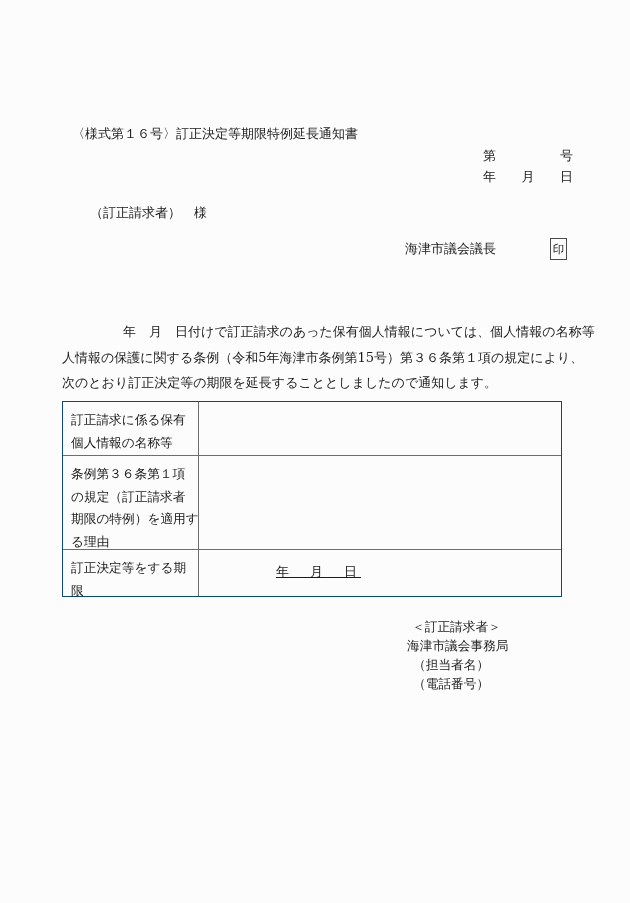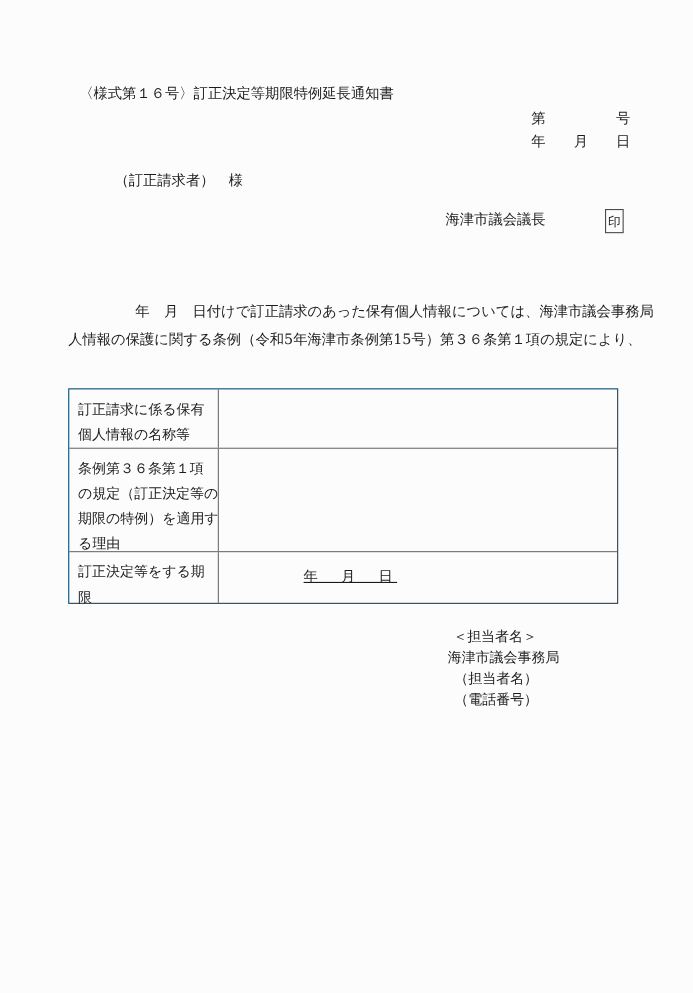--- a/index.html
+++ b/index.html
@@ -6,34 +6,34 @@
   body { background: #fcfcfc; }
   .page {
     position: relative;
     width: 630px;
     height: 903px;
     background: #fcfcfc;
     font-family: "DejaVu Serif", "Liberation Serif", serif;
     color: #1b1b1b;
     overflow: hidden;
   }
-  .abs { position: absolute; white-space: nowrap; }
+  .abs { position: absolute; white-space: nowrap; margin-top: 48px; }
   .fs13 { font-size: 13px; line-height: 15px; }
 
   .form-number { left: 72px; top: 78px; }
 
   .docno-line, .date-line {
     left: 483px; width: 90px;
     display: flex; justify-content: space-between;
     font-size: 13px;
   }
   .docno-line { top: 99px; }
   .date-line  { top: 120px; }
 
-  .addressee { left: 104px; top: 157px; }
+  .addressee { left: 90px; top: 157px; }
   .sender    { left: 405px; top: 193px; }
 
   .seal-box {
     left: 550px; top: 190px;
     width: 17px; height: 22px;
     border: 1px solid #4a4a4a;
     display: flex; align-items: center; justify-content: center;
     font-size: 11.5px;
     box-sizing: border-box;
   }
@@ -98,52 +98,53 @@
   <div class="abs fs13 addressee">（訂正請求者）　様</div>
 
   <div class="abs fs13 sender">海津市議会議長</div>
 
   <div class="abs seal-box">
     <span>印</span>
   </div>
 
 
   <div class="abs body-par">
-    <div class="line indent">年　月　日付けで訂正請求のあった保有個人情報については、海津市議会事務局</div>
+    <div class="line indent">年　月　日付けで訂正請求のあった保有個人情報については、個人情報の名称等</div>
     <div class="line">人情報の保護に関する条例（令和5年海津市条例第15号）第３６条第１項の規定により、</div>
+    <div class="line">次のとおり訂正決定等の期限を延長することとしましたので通知します。</div>
   </div>
 
   <div class="abs doc-table">
 
     <div class="t-row r1">
       <div class="t-label">
         <div>訂正請求に係る保有</div>
         <div>個人情報の名称等</div>
       </div>
       <div class="t-value"></div>
     </div>
 
     <div class="t-row r2">
       <div class="t-label">
         <div>条例第３６条第１項</div>
-        <div>の規定（訂正決定等の</div>
+        <div>の規定（訂正請求者</div>
         <div>期限の特例）を適用す</div>
         <div>る理由</div>
       </div>
       <div class="t-value"></div>
     </div>
 
     <div class="t-row r3">
       <div class="t-label">
         <div>訂正決定等をする期</div>
         <div>限</div>
       </div>
       <div class="t-value deadline">年　月　日</div>
     </div>
 
   </div>
 
-  <div class="abs contact-heading">＜担当者名＞</div>
+  <div class="abs contact-heading">＜訂正請求者＞</div>
   <div class="abs contact-office">海津市議会事務局</div>
   <div class="abs contact-person">（担当者名）</div>
   <div class="abs contact-phone">（電話番号）</div>
 
 </div>
 
 </body></html>

